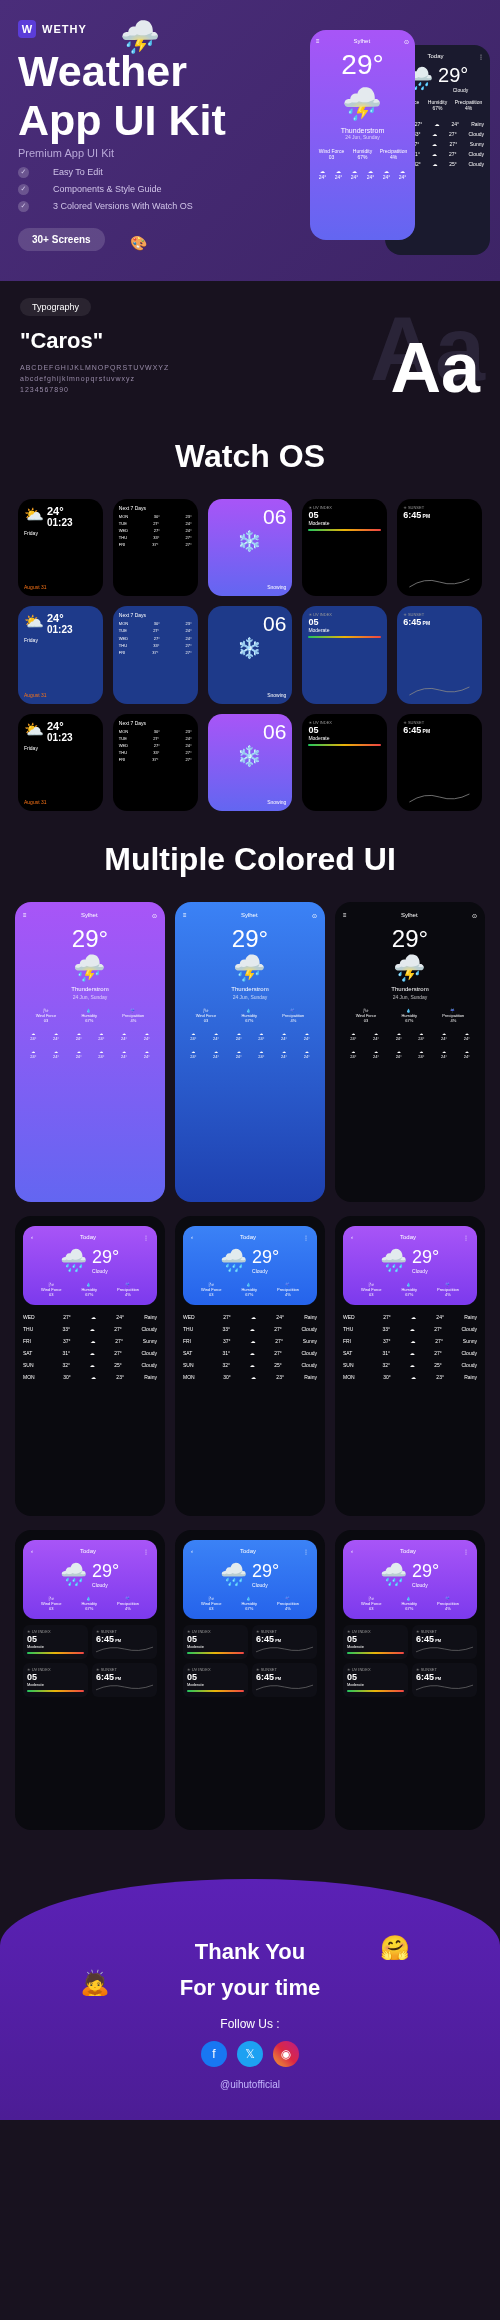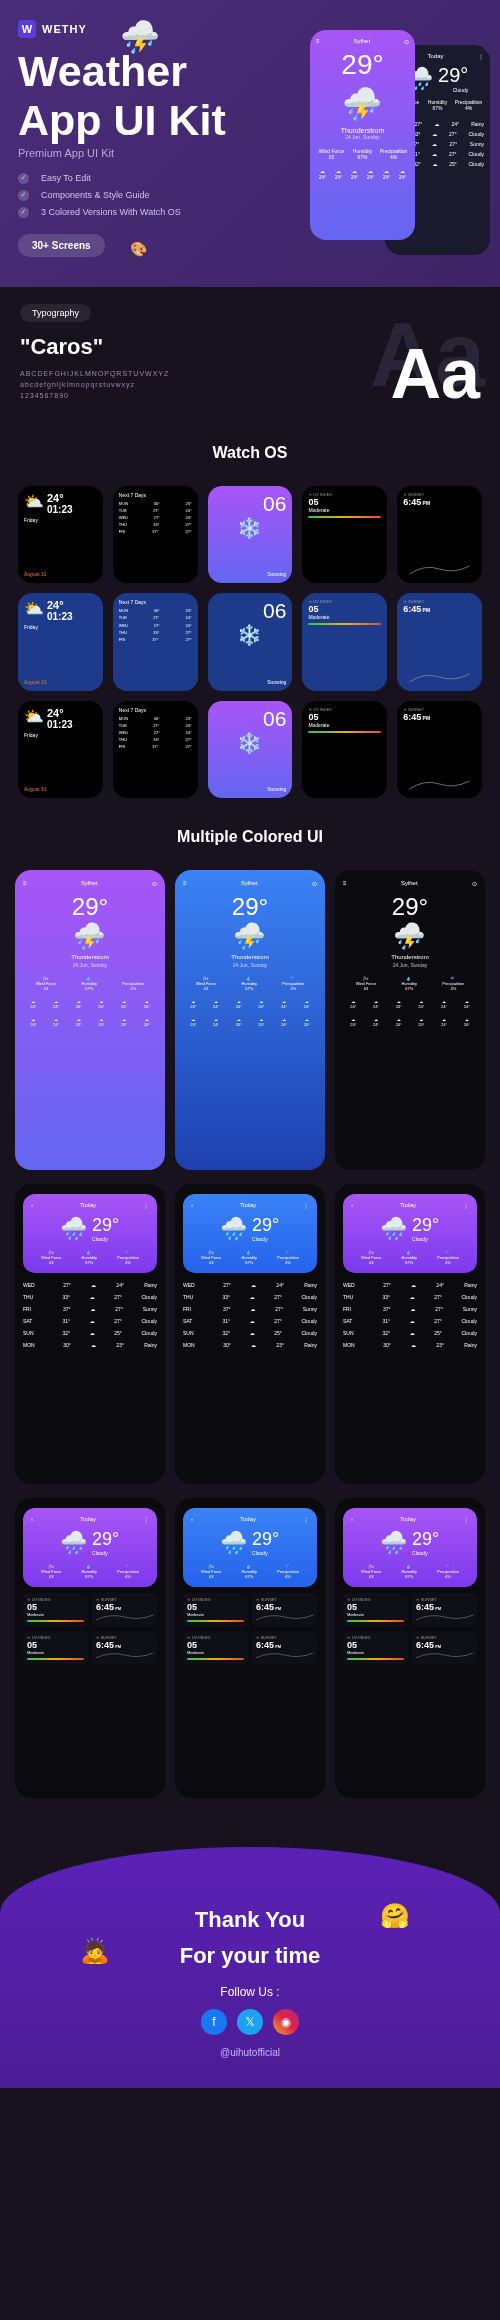--- a/index.html
+++ b/index.html
@@ -2,22 +2,22 @@
 <html><head>
 <meta charset="utf-8">
 <style>
 *{margin:0;padding:0;box-sizing:border-box;font-family:-apple-system,BlinkMacSystemFont,sans-serif}
 body{width:500px;background:#18121f;color:#fff}
 .hero{background:linear-gradient(135deg,#4a2d7a 0%,#3d2466 100%);padding:20px 18px 30px;position:relative;overflow:hidden}
 .logo{display:flex;align-items:center;gap:6px;margin-bottom:10px}
 .logo-box{width:18px;height:18px;background:#5b3dd9;border-radius:4px;display:flex;align-items:center;justify-content:center;font-weight:bold;font-size:11px}
 .logo-text{font-size:11px;font-weight:700;letter-spacing:1px}
 .title{font-size:43px;font-weight:700;line-height:1.1;margin-bottom:2px}
-.subtitle{font-size:11px;color:#b8a8d8;margin-bottom:14px}
-.feat{display:flex;align-items:center;gap:12px;font-size:9px;color:#d0c4e8;margin-bottom:6px}
+.subtitle{font-size:11px;color:#b8a8d8;margin-bottom:8px}
+.feat{display:flex;align-items:center;gap:24px;font-size:9px;color:#d0c4e8;margin-bottom:6px}
 .check{width:11px;height:11px;border-radius:50%;background:rgba(255,255,255,0.2);display:flex;align-items:center;justify-content:center;font-size:7px}
 .badge{display:inline-block;background:rgba(255,255,255,0.15);padding:6px 14px;border-radius:16px;font-size:10px;font-weight:600;margin-top:10px}
 .mockups{position:absolute;right:10px;top:30px;display:flex;gap:-20px}
 .phone{width:105px;height:210px;border-radius:16px;padding:8px 6px;font-size:6px}
 .phone1{background:linear-gradient(180deg,#a855f7,#6366f1);position:relative;z-index:2}
 .phone2{background:#1a1a2e;margin-left:-30px;margin-top:15px;position:relative;z-index:1}
 .phone-header{display:flex;justify-content:space-between;font-size:6px;margin-bottom:4px}
 .temp-big{font-size:28px;font-weight:300;text-align:center;margin-top:4px}
 .cloud-emoji{text-align:center;font-size:32px;margin:4px 0}
 .wtype{text-align:center;font-size:7px;margin-top:2px}
@@ -26,21 +26,21 @@
 .hourly-row{display:flex;gap:3px;margin-top:8px;font-size:5px}
 .hourly-row div{flex:1;text-align:center}
 .daily-row{display:flex;justify-content:space-between;font-size:5px;padding:2px 0}
 .section{padding:15px 20px}
 .typo-badge{display:inline-block;background:rgba(255,255,255,0.08);padding:4px 12px;border-radius:12px;font-size:9px;margin-bottom:12px}
 .typo-wrap{display:flex;justify-content:space-between;align-items:flex-start}
 .typo-name{font-size:22px;font-weight:700;margin-bottom:8px}
 .typo-sample{font-size:7px;color:#988ba8;letter-spacing:1px;line-height:1.6}
 .aa{font-size:70px;font-weight:700;position:relative}
 .aa-shadow{position:absolute;color:#2a2438;right:-5px;top:-30px;font-size:90px;z-index:-1}
-.sec-title{font-size:16px;font-weight:700;text-align:center;margin-bottom:24px}
+.sec-title{font-size:32px;font-weight:700;text-align:center;margin-bottom:24px}
 .watch-grid{display:grid;grid-template-columns:repeat(5,1fr);gap:10px;padding:0 18px}
 .watch{aspect-ratio:1/1.15;border-radius:14px;padding:6px;font-size:5px;display:flex;flex-direction:column;overflow:hidden}
 .w-black{background:#000}
 .w-purple{background:linear-gradient(180deg,#a855f7,#6366f1)}
 .w-blue{background:#1e3a8a}
 .w-temp{font-size:11px;font-weight:600}
 .w-time{font-size:10px;font-weight:600}
 .w-date{font-size:5px;color:#f97316;margin-top:auto}
 .w-snow{font-size:21px;font-weight:300;text-align:right}
 .w-label{font-size:5px;text-align:right;margin-top:auto}

